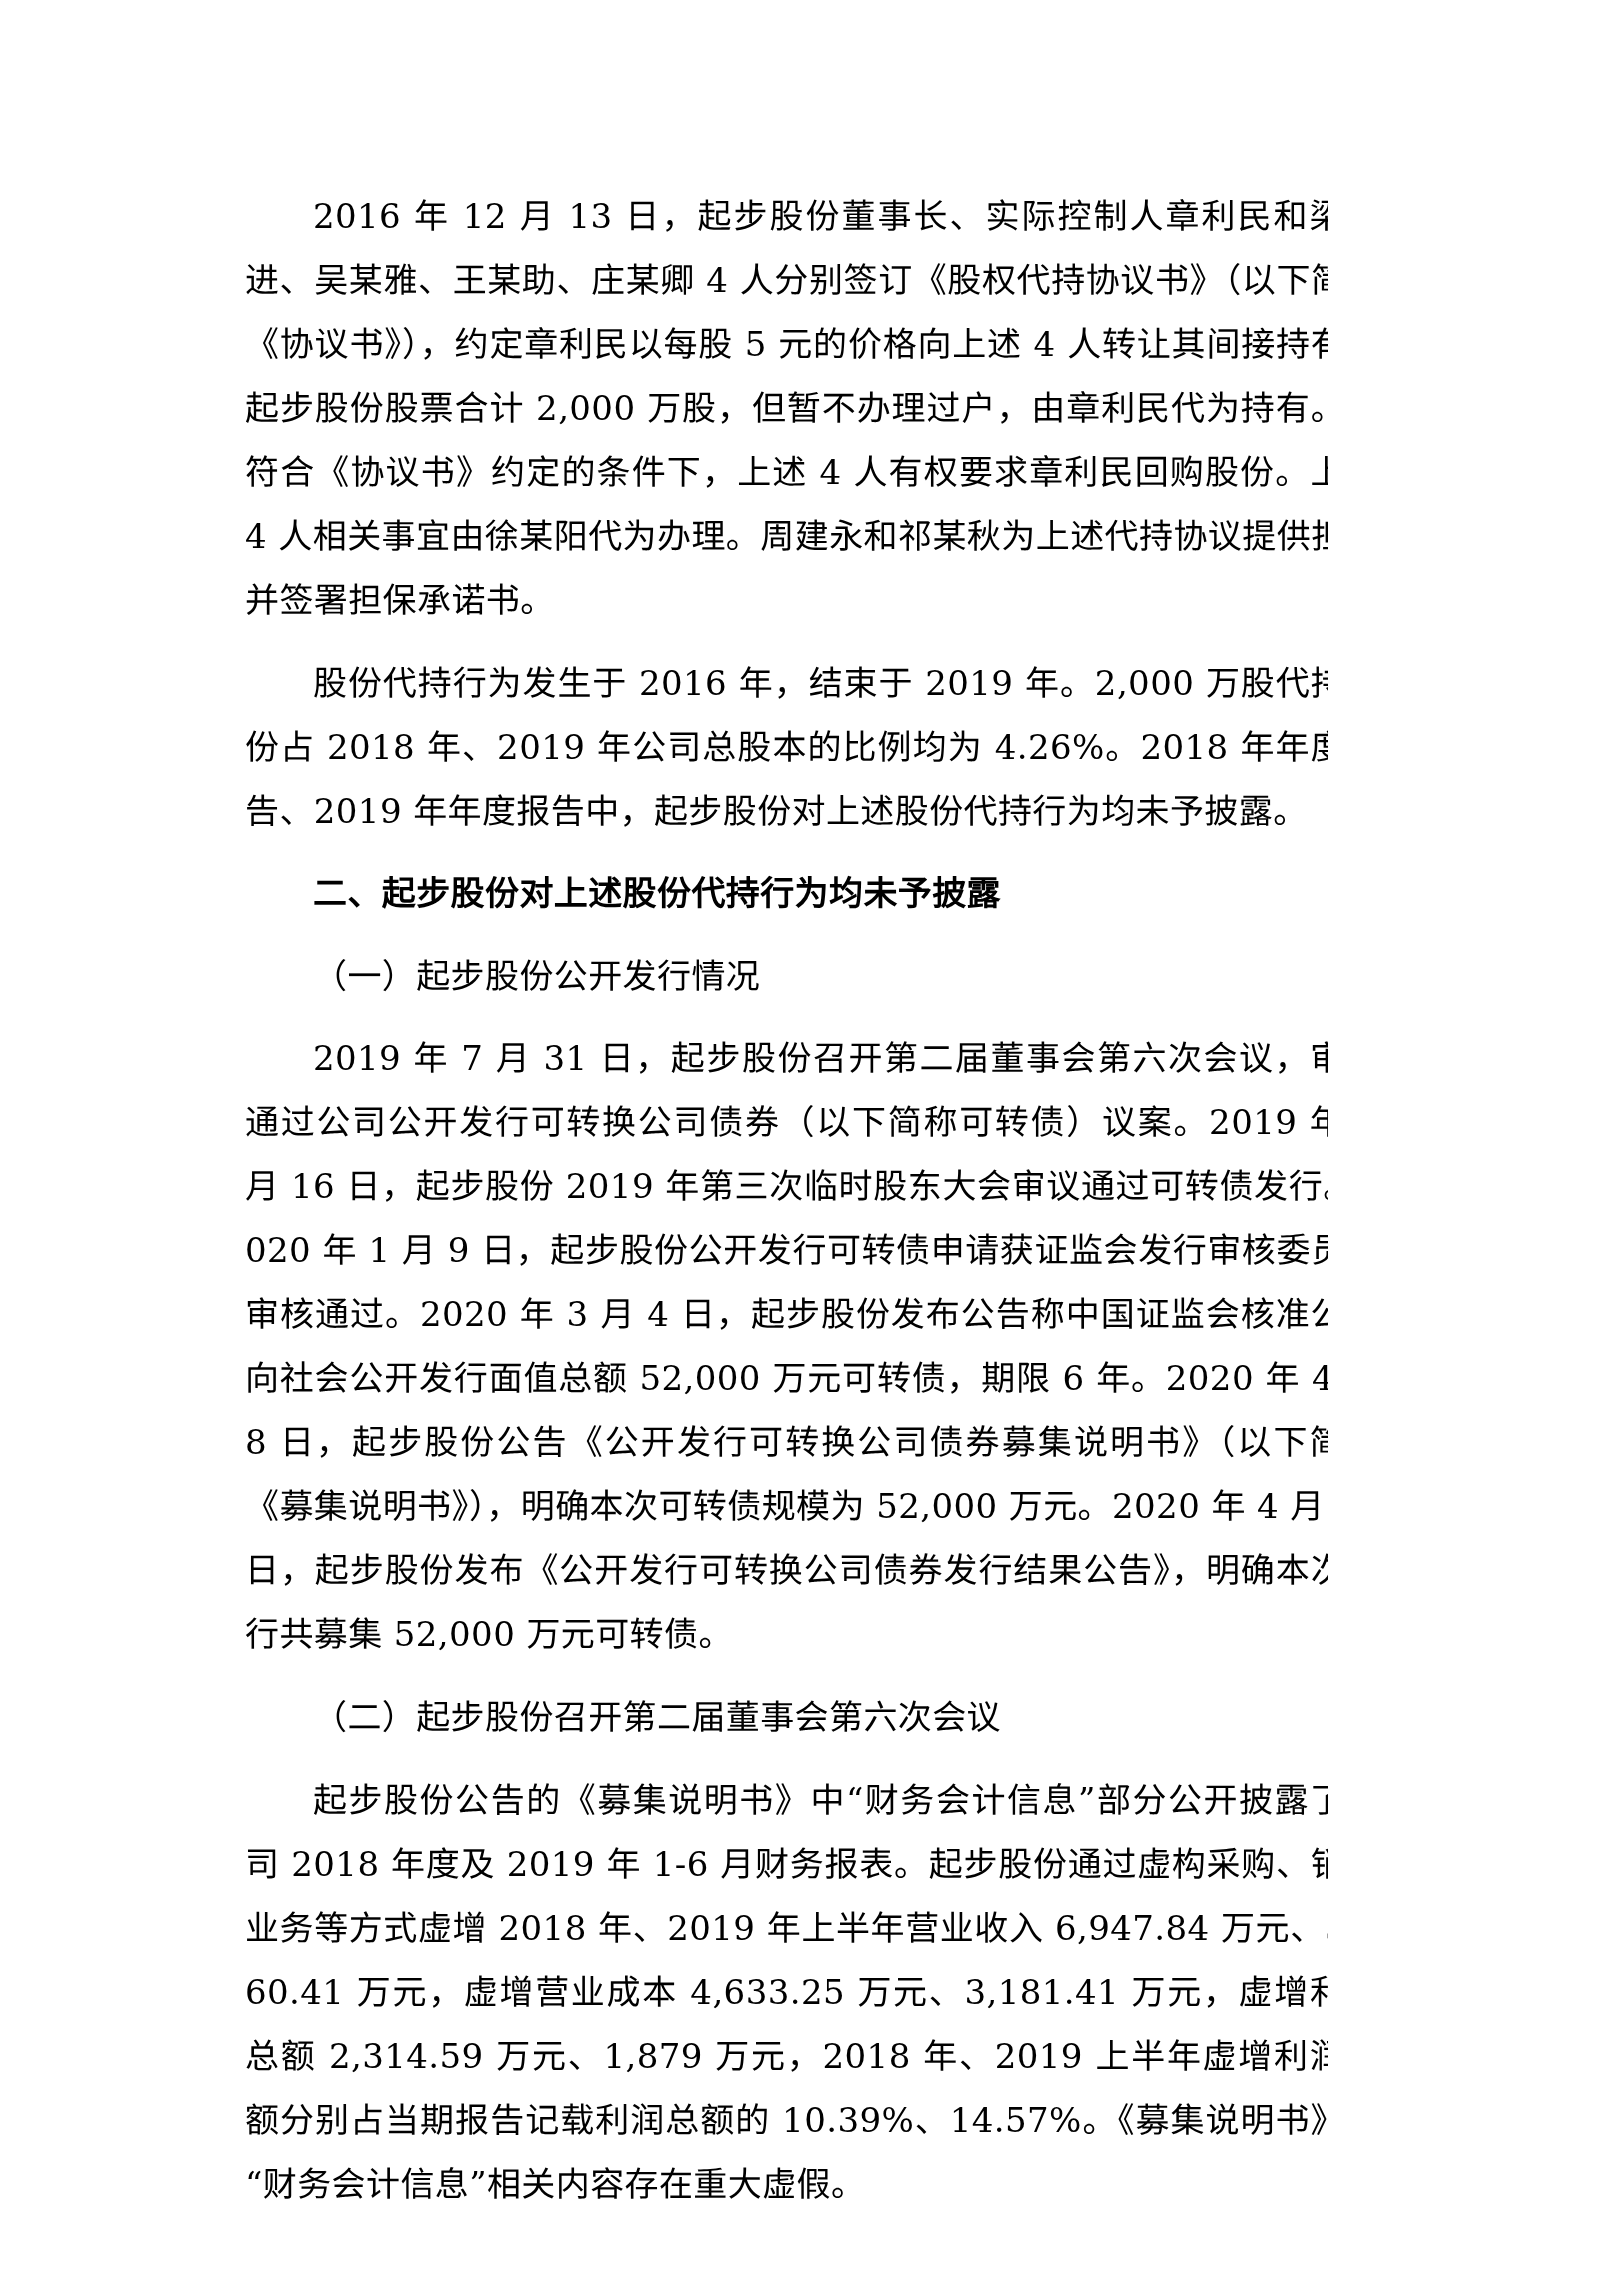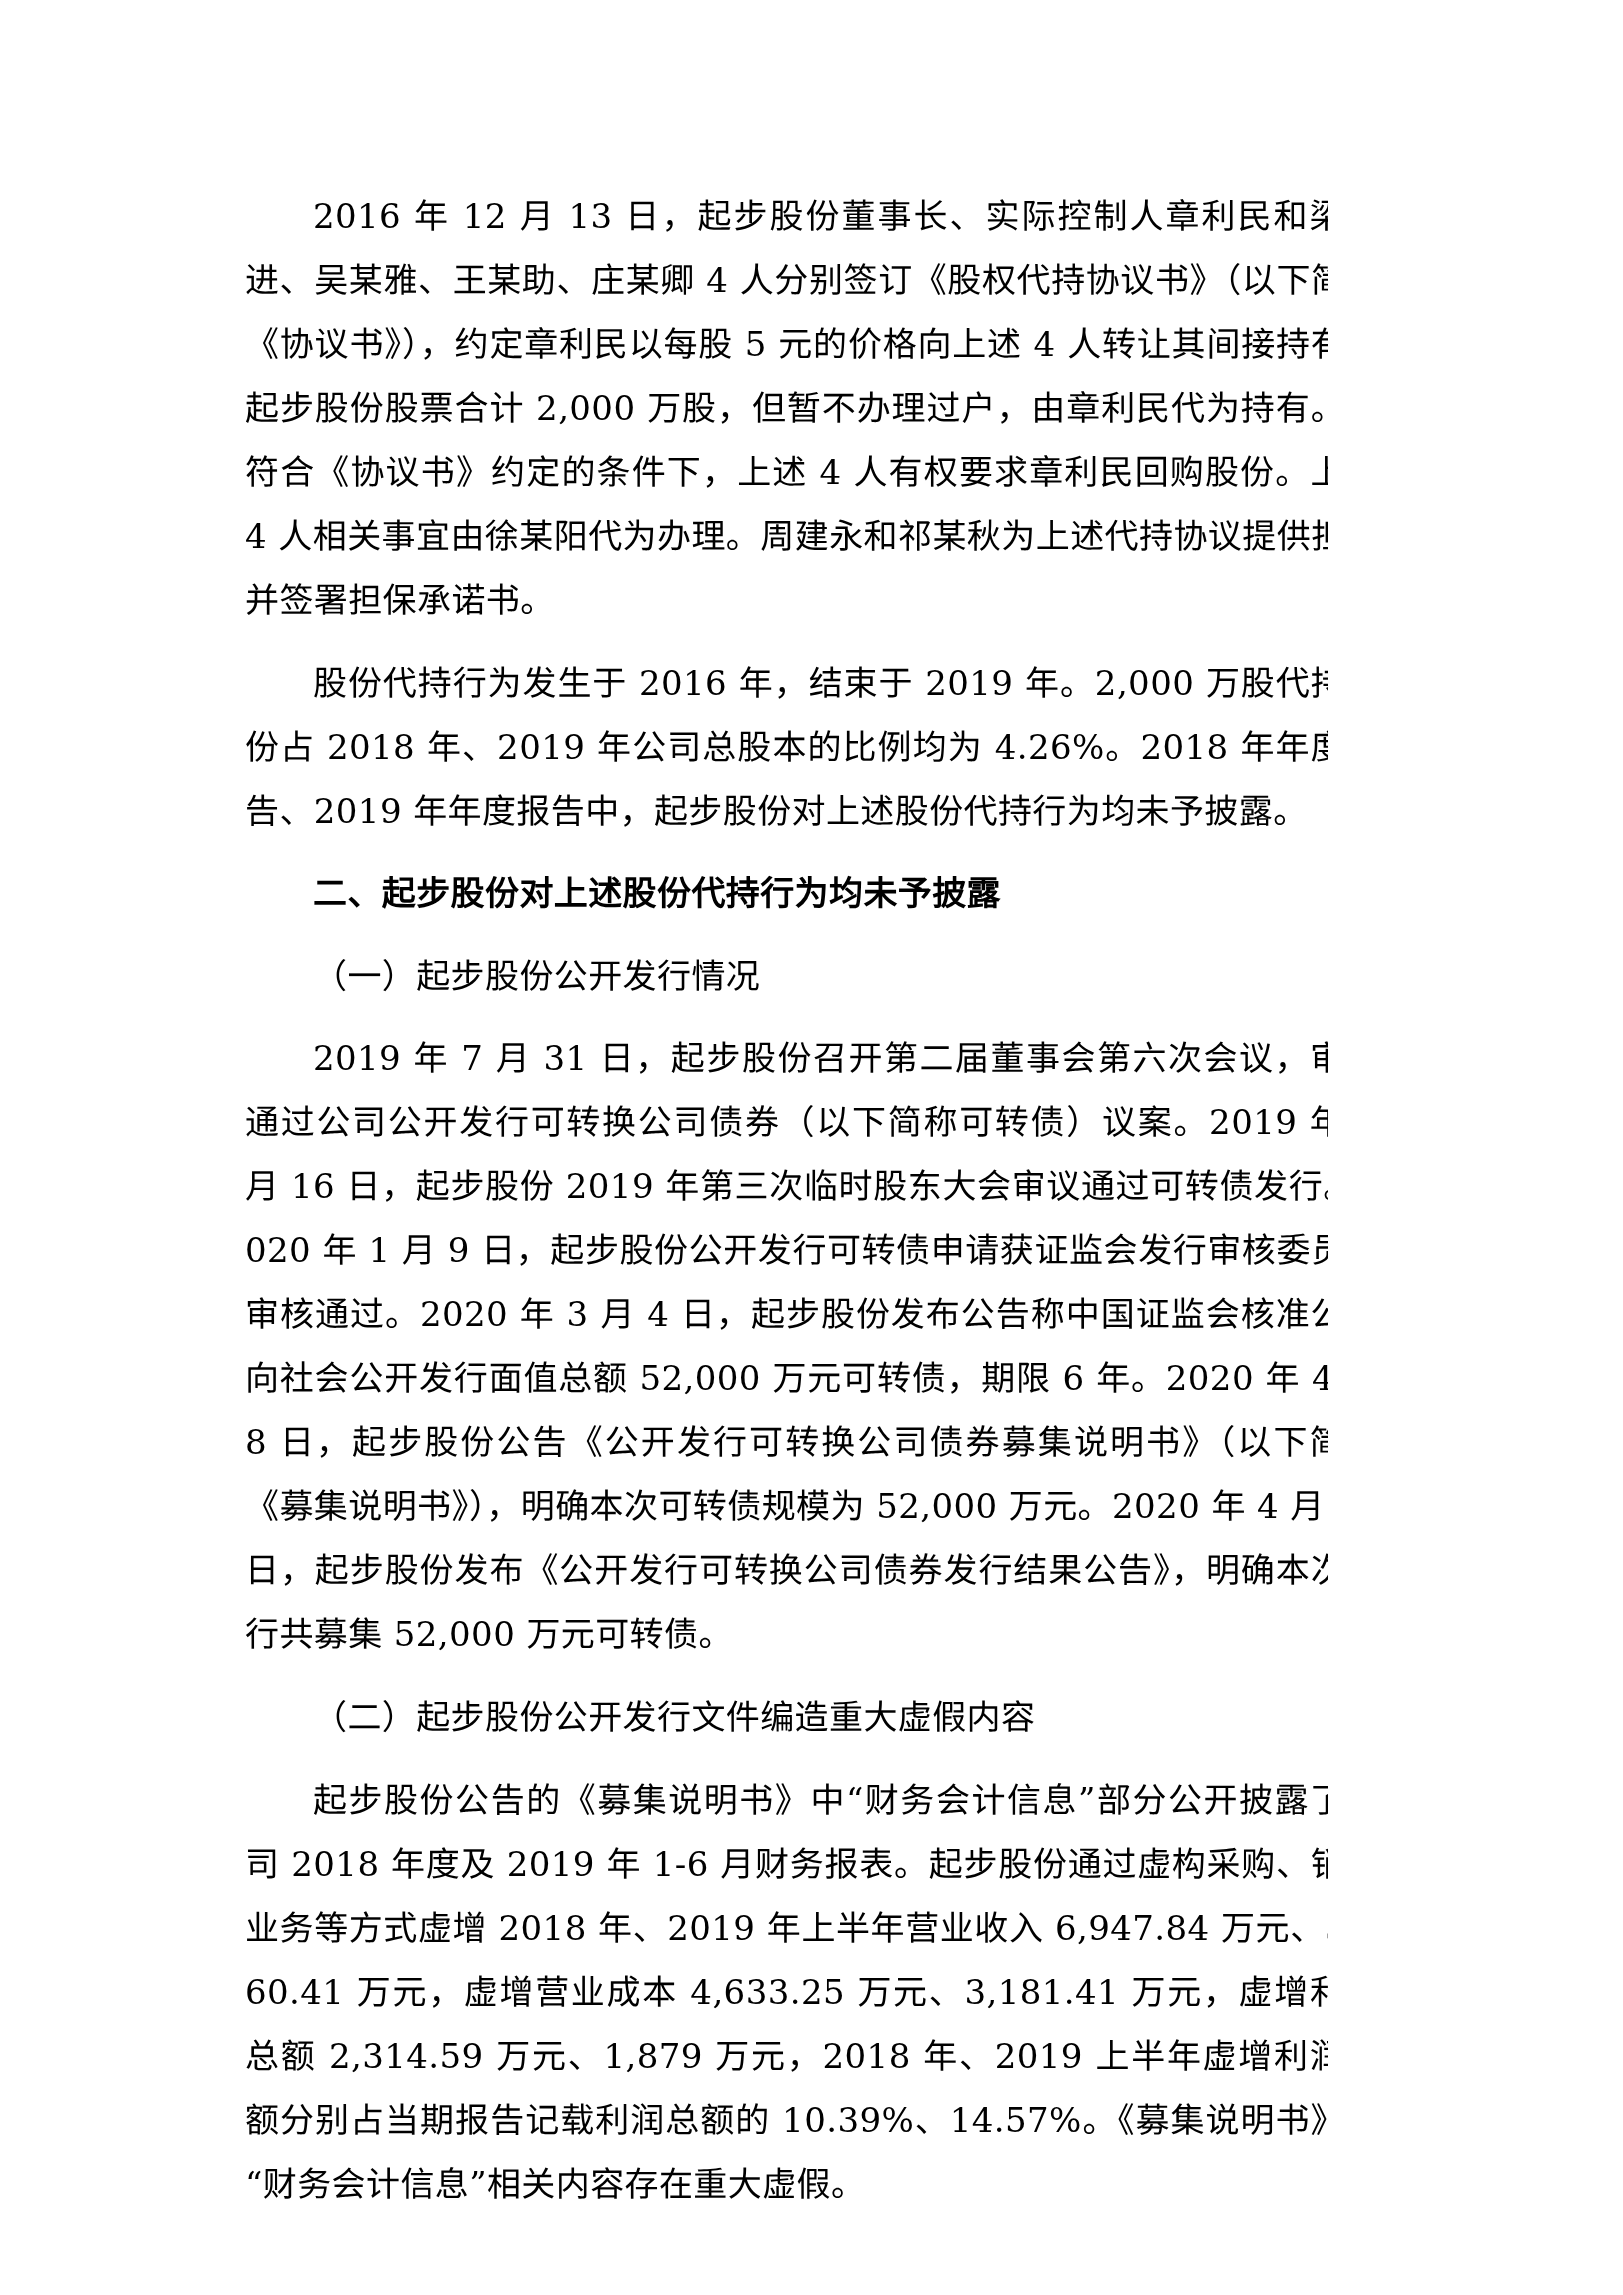--- a/index.html
+++ b/index.html
@@ -76,19 +76,19 @@
     <p class="para">2016 年 12 月 13 日，起步股份董事长、实际控制人章利民和梁某进、吴某雅、王某助、庄某卿 4 人分别签订《股权代持协议书》（以下简称《协议书》），约定章利民以每股 5 元的价格向上述 4 人转让其间接持有的起步股份股票合计 2,000 万股，但暂不办理过户，由章利民代为持有。在符合《协议书》约定的条件下，上述 4 人有权要求章利民回购股份。上述 4 人相关事宜由徐某阳代为办理。周建永和祁某秋为上述代持协议提供担保并签署担保承诺书。</p>
 
     <p class="para">股份代持行为发生于 2016 年，结束于 2019 年。2,000 万股代持股份占 2018 年、2019 年公司总股本的比例均为 4.26%。2018 年年度报告、2019 年年度报告中，起步股份对上述股份代持行为均未予披露。</p>
 
     <p class="heading">二、起步股份对上述股份代持行为均未予披露</p>
 
     <p class="subheading">（一）起步股份公开发行情况</p>
 
     <p class="para">2019 年 7 月 31 日，起步股份召开第二届董事会第六次会议，审议通过公司公开发行可转换公司债券（以下简称可转债）议案。2019 年 8 月 16 日，起步股份 2019 年第三次临时股东大会审议通过可转债发行。2020 年 1 月 9 日，起步股份公开发行可转债申请获证监会发行审核委员会审核通过。2020 年 3 月 4 日，起步股份发布公告称中国证监会核准公司向社会公开发行面值总额 52,000 万元可转债，期限 6 年。2020 年 4 月 8 日，起步股份公告《公开发行可转换公司债券募集说明书》（以下简称《募集说明书》），明确本次可转债规模为 52,000 万元。2020 年 4 月 10 日，起步股份发布《公开发行可转换公司债券发行结果公告》，明确本次发行共募集 52,000 万元可转债。</p>
 
-    <p class="subheading">（二）起步股份公开发行文件编造重大虚假内容</p>
+    <p class="subheading">（二）起步股份召开第二届董事会第六次会议</p>
 
     <p class="para">起步股份公告的《募集说明书》中“财务会计信息”部分公开披露了公司 2018 年度及 2019 年 1-6 月财务报表。起步股份通过虚构采购、销售业务等方式虚增 2018 年、2019 年上半年营业收入 6,947.84 万元、5,060.41 万元，虚增营业成本 4,633.25 万元、3,181.41 万元，虚增利润总额 2,314.59 万元、1,879 万元，2018 年、2019 上半年虚增利润总额分别占当期报告记载利润总额的 10.39%、14.57%。《募集说明书》中“财务会计信息”相关内容存在重大虚假。</p>
 
   </div>
 </div>
 
 
 </body></html>

